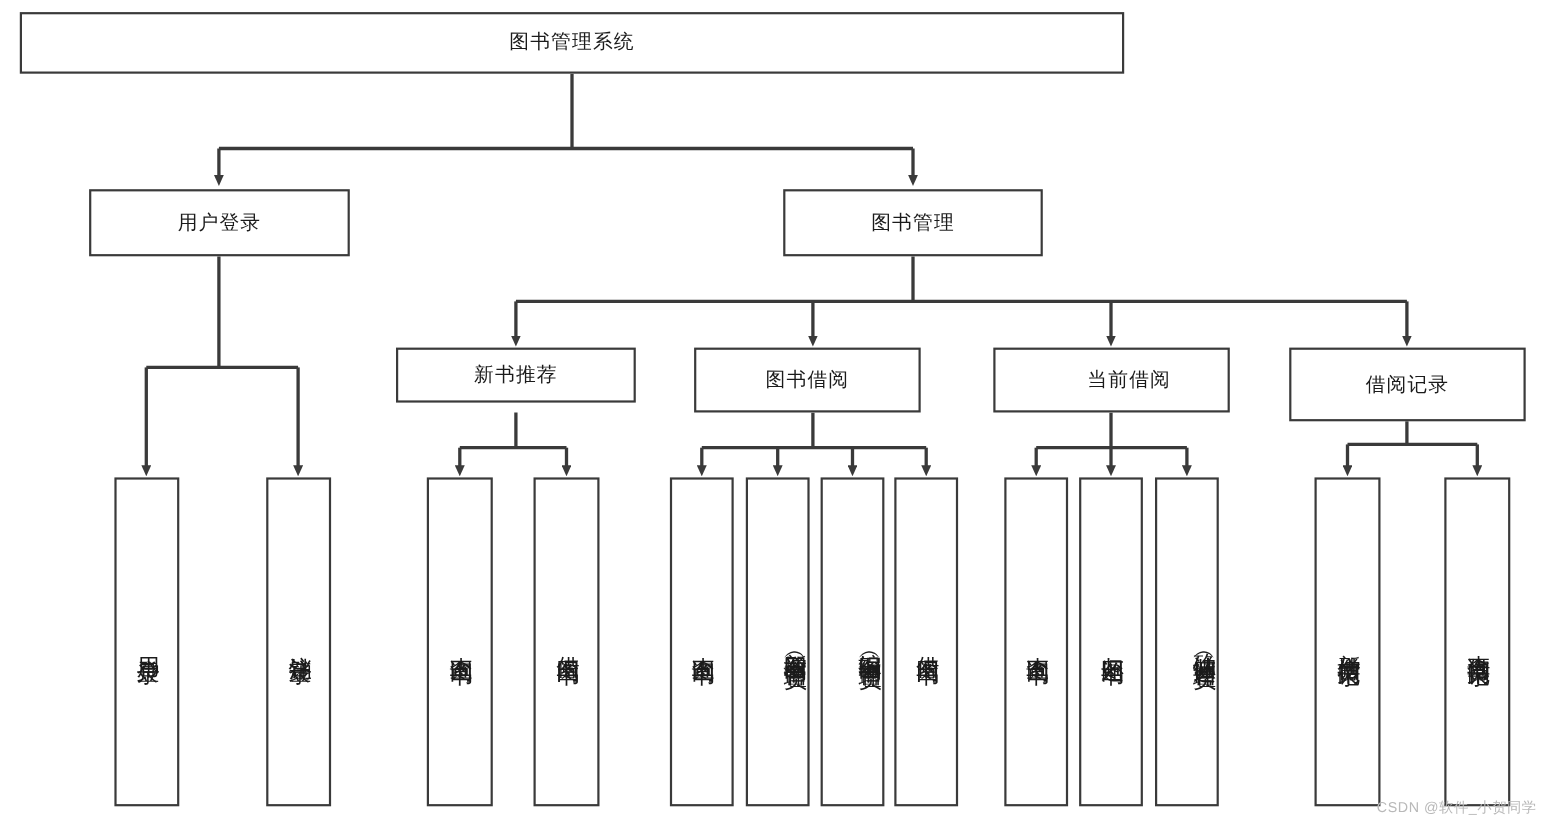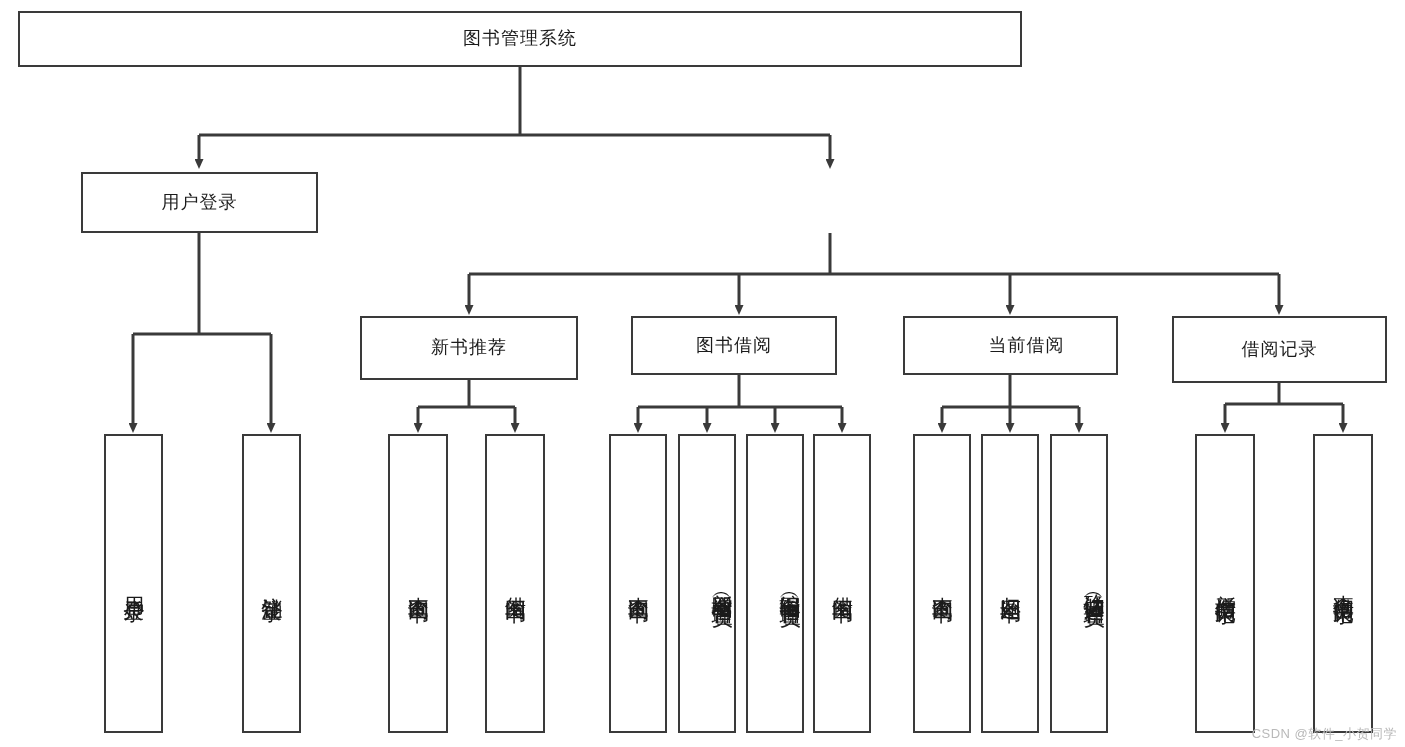--- a/index.html
+++ b/index.html
@@ -120,22 +120,23 @@
       <path d="M1279,375 L1279,404"></path>
       <path d="M1225,404 L1343,404"></path>
       <path d="M1225,404 L1225,424" marker-end="url(#arrow)"></path>
       <path d="M1343,404 L1343,424" marker-end="url(#arrow)"></path>
     </g>
   </svg>
 
   <div class="node horiz" style="left:18px; top:11px; width:1004px; height:56px;">图书管理系统</div>
 
   <div class="node horiz" style="left:81px; top:172px; width:237px; height:61px;">用户登录</div>
+  <div class="node horiz" style="left:712px; top:172px; width:236px; height:61px;">图书管理</div>
 
-  <div class="node horiz" style="left:360px; top:316px; width:218px; height:64px;">新书推荐</div>
+  <div class="node horiz" style="left:360px; top:316px; width:218px; height:50px;">新书推荐</div>
   <div class="node horiz" style="left:631px; top:316px; width:206px; height:59px;">图书借阅</div>
   <div class="node horiz" style="left:903px; top:316px; width:215px; height:59px;padding-left:32px;">当前借阅</div>
   <div class="node horiz" style="left:1172px; top:316px; width:215px; height:67px;">借阅记录</div>
 
   <div class="node vert mid-text" style="left:104px; top:434px; width:59px; height:299px;">用户登录</div>
   <div class="node vert mid-text" style="left:242px; top:434px; width:59px; height:299px;">注销登录</div>
 
   <div class="node vert mid-text" style="left:388px; top:434px; width:60px; height:299px;">查询图书</div>
   <div class="node vert mid-text" style="left:485px; top:434px; width:60px; height:299px;">借阅图书</div>
 

